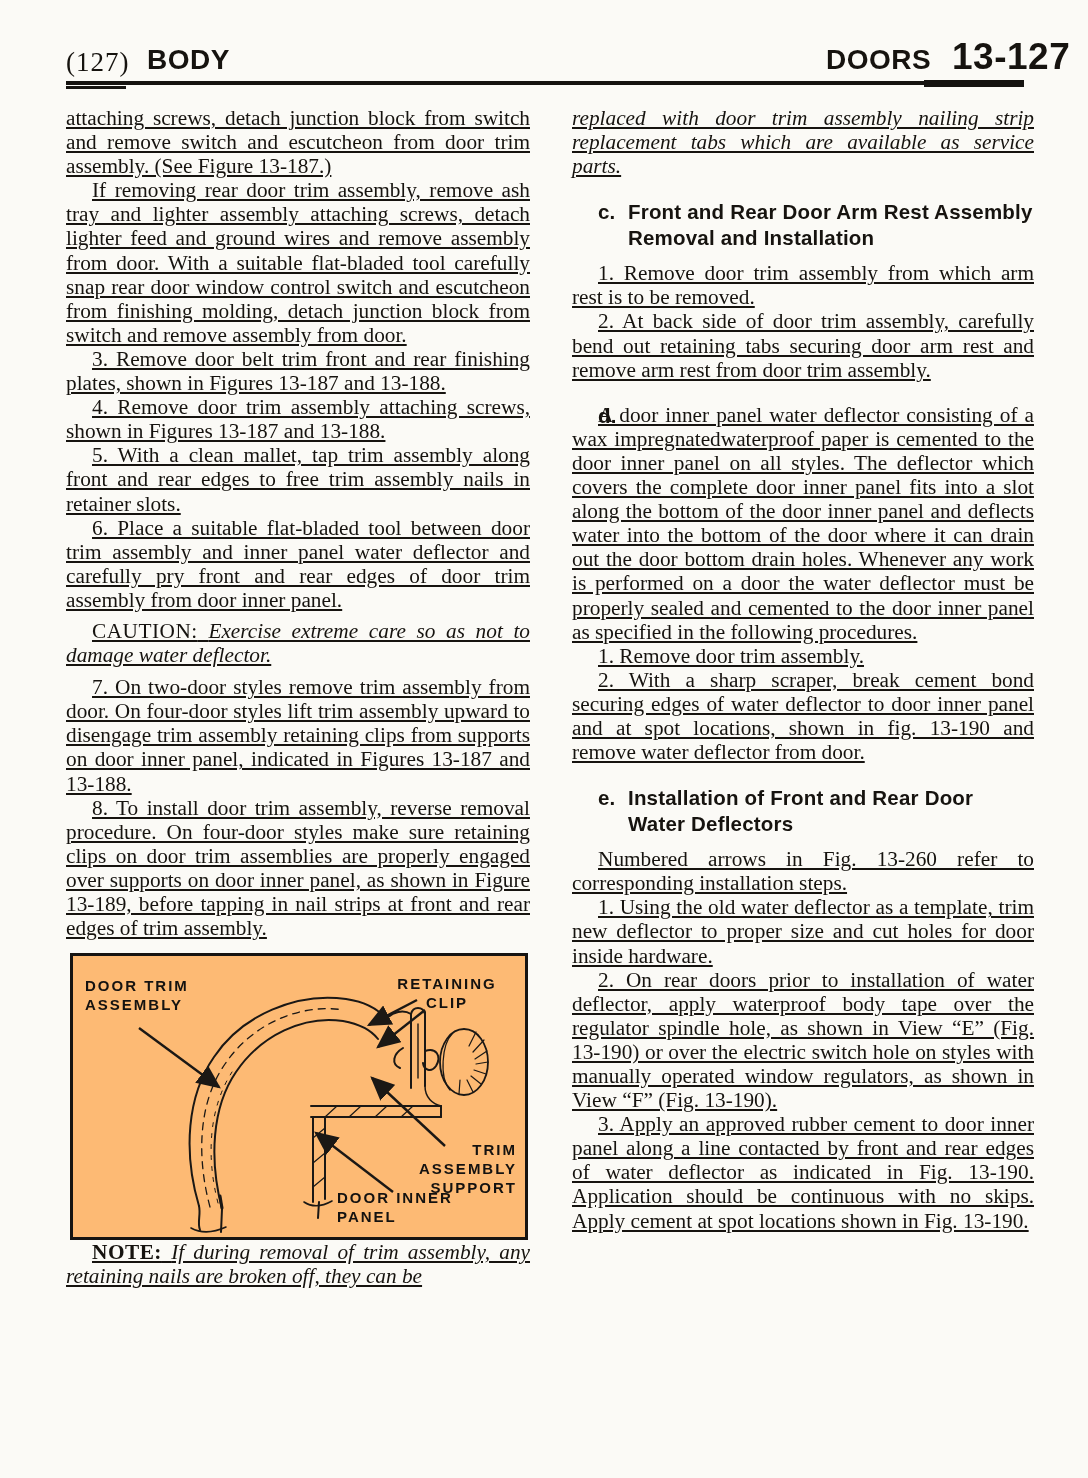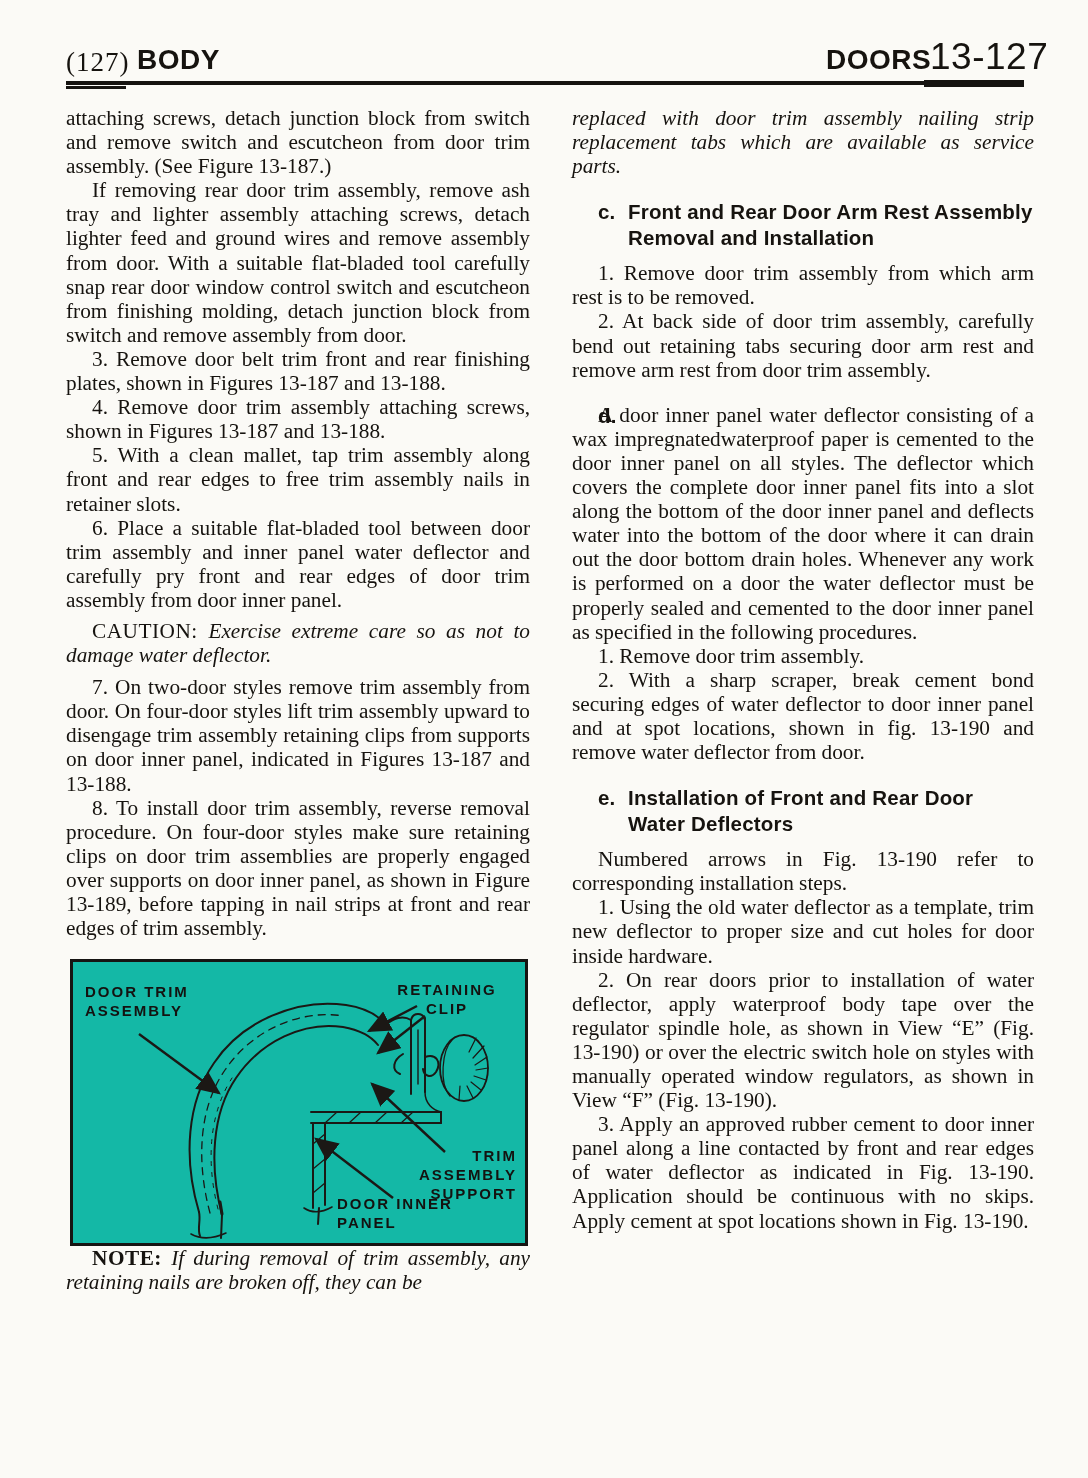--- a/index.html
+++ b/index.html
@@ -4,51 +4,51 @@
 <style>
   html,body { margin:0; padding:0; }
   body {
     width:1088px; height:1478px; position:relative; overflow:hidden;
     background:#fbfaf6; color:#16130f;
     font-family:"Liberation Serif", serif;
   }
   
   .h-pageref { position:absolute; left:66px; top:47px; font-size:27px; letter-spacing:1px; }
   .h-sec     { position:absolute; font-family:"Liberation Sans", sans-serif; font-weight:bold; font-size:28px; letter-spacing:0.5px; }
-  .h-body    { left:137px; top:44px; }
+  .h-body    { left:147px; top:44px; }
   .h-doors   { left:826px; top:44px; }
-  .h-num     { position:absolute; left:930px; top:36px; font-family:"Liberation Sans", sans-serif; font-weight:normal; font-size:37px; letter-spacing:0.5px; }
+  .h-num     { position:absolute; left:952px; top:36px; font-family:"Liberation Sans", sans-serif; font-weight:bold; font-size:37px; letter-spacing:0.5px; }
   .h-rule    { position:absolute; left:66px; top:81px; width:956px; height:4px; background:#151310; }
   .h-rule-num{ position:absolute; left:924px; top:80px; width:100px; height:7px; background:#151310; }
   .h-rule-pg { position:absolute; left:66px; top:86px; width:60px; height:3px; background:#151310; }
 
   
   .col { position:absolute; top:106px; width:464px; }
   .col-left  { left:66px; }
   .col-right { left:572px; width:462px; }
-  p.body { margin:0; font-size:21.3px; line-height:24.1px; text-align:justify; }
+  p.body { margin:0; font-size:21.3px; line-height:24.1px; text-align:justify;text-decoration:underline; }
   p.ind  { text-indent:26px; }
   .ital  { font-style:italic; }
   p.caut { margin:7px 0 8px 0; }
   .caut-label { letter-spacing:0.5px;margin-top:33px; }
   .note { margin-top:15px; }
   .note-label { font-weight:bold; letter-spacing:0.5px; }
 
   
   .sec-heading {
     position:relative; padding-left:56px; margin:21px 0 10px 0;
     font-family:"Liberation Sans", sans-serif; font-weight:bold;
     font-size:20.5px; line-height:26px; letter-spacing:0.2px; text-align:left;
   }
   .sec-letter { position:absolute; left:26px; top:0; }
 
   
   .figure-box {
-    position:relative; margin-top:19px; margin-left:4px;
-    width:452px; height:281px; border:3px solid #161412; background:#14b8a6;
+    position:relative; margin-top:13px; margin-left:4px;
+    width:452px; height:281px; border:3px solid #161412; background:#fdba74;
   }
   .figure-box svg { position:absolute; left:0; top:0; }
   .flabel {
     position:absolute; font-family:"Liberation Sans", sans-serif; font-weight:bold;
     font-size:15px; line-height:19px; letter-spacing:2px; color:#141210;
   }
   .fl1 { left:12px;  top:20px;  width:128px; text-align:left; }
   .fl2 { left:308px; top:18px;  width:132px; text-align:center; }
   .fl3 { left:308px; top:184px; width:136px; text-align:right; }
   .fl4 { left:264px; top:232px; width:124px; }
@@ -174,17 +174,17 @@
     <span class="sec-letter">d.</span>
   </div>
   <p class="body ind">A door inner panel water deflector consisting of a wax impregnatedwaterproof paper is cemented to the door inner panel on all styles. The deflector which covers the complete door inner panel fits into a slot along the bottom of the door inner panel and deflects water into the bottom of the door where it can drain out the door bottom drain holes. Whenever any work is performed on a door the water deflector must be properly sealed and cemented to the door inner panel as specified in the following procedures.</p>
   <p class="body ind">1. Remove door trim assembly.</p>
   <p class="body ind">2. With a sharp scraper, break cement bond securing edges of water deflector to door inner panel and at spot locations, shown in fig. 13-190 and remove water deflector from door.</p>
 
   <div class="sec-heading">
     <span class="sec-letter">e.</span>
     <span>Installation of Front and Rear Door Water Deflectors</span>
   </div>
-  <p class="body ind">Numbered arrows in Fig. 13-190 refer to corresponding installation steps.</p>
+  <p class="body ind">Numbered arrows in Fig. 13-260 refer to corresponding installation steps.</p>
   <p class="body ind">1. Using the old water deflector as a template, trim new deflector to proper size and cut holes for door inside hardware.</p>
   <p class="body ind">2. On rear doors prior to installation of water deflector, apply waterproof body tape over the regulator spindle hole, as shown in View “E” (Fig. 13-190) or over the electric switch hole on styles with manually operated window regulators, as shown in View “F” (Fig. 13-190).</p>
   <p class="body ind">3. Apply an approved rubber cement to door inner panel along a line contacted by front and rear edges of water deflector as indicated in Fig. 13-190. Application should be continuous with no skips. Apply cement at spot locations shown in Fig. 13-190.</p>
 </div>
 
 </body></html>

